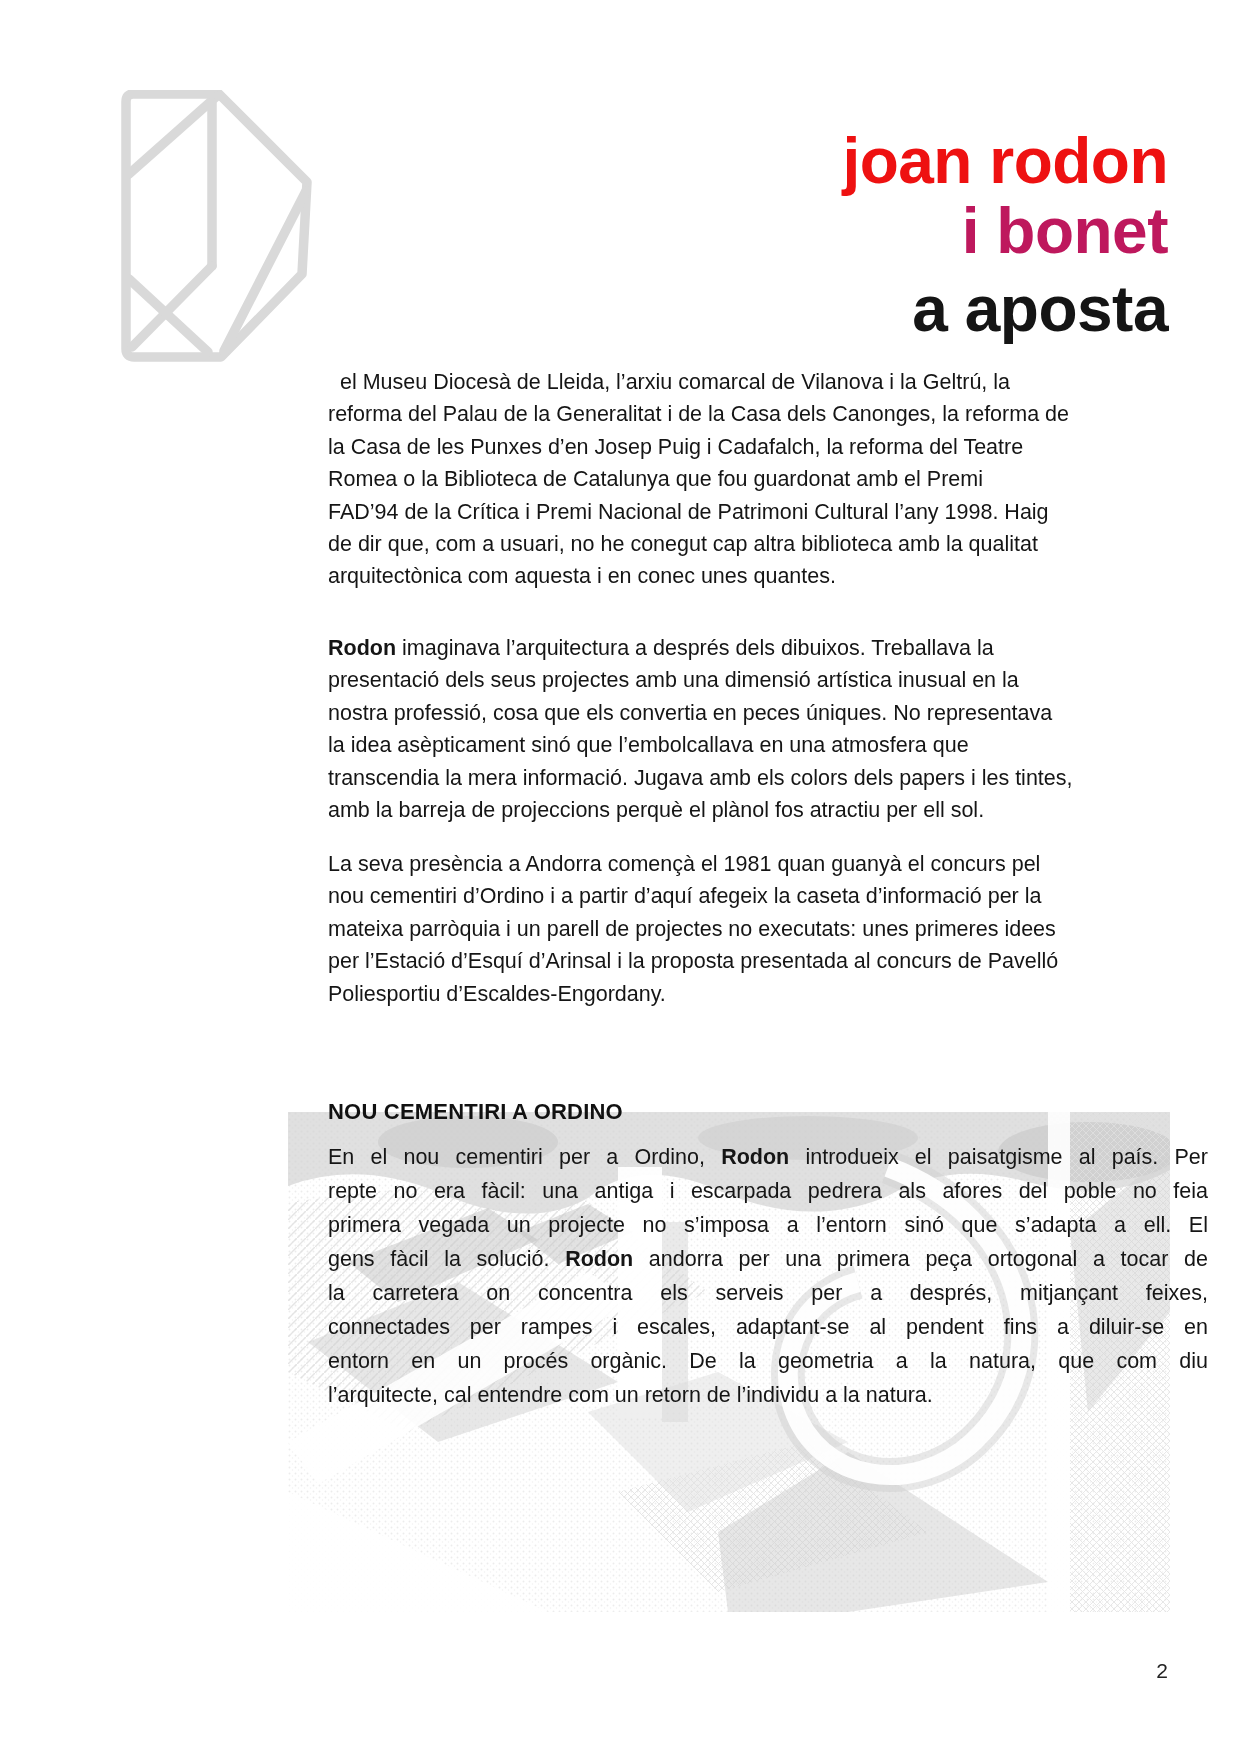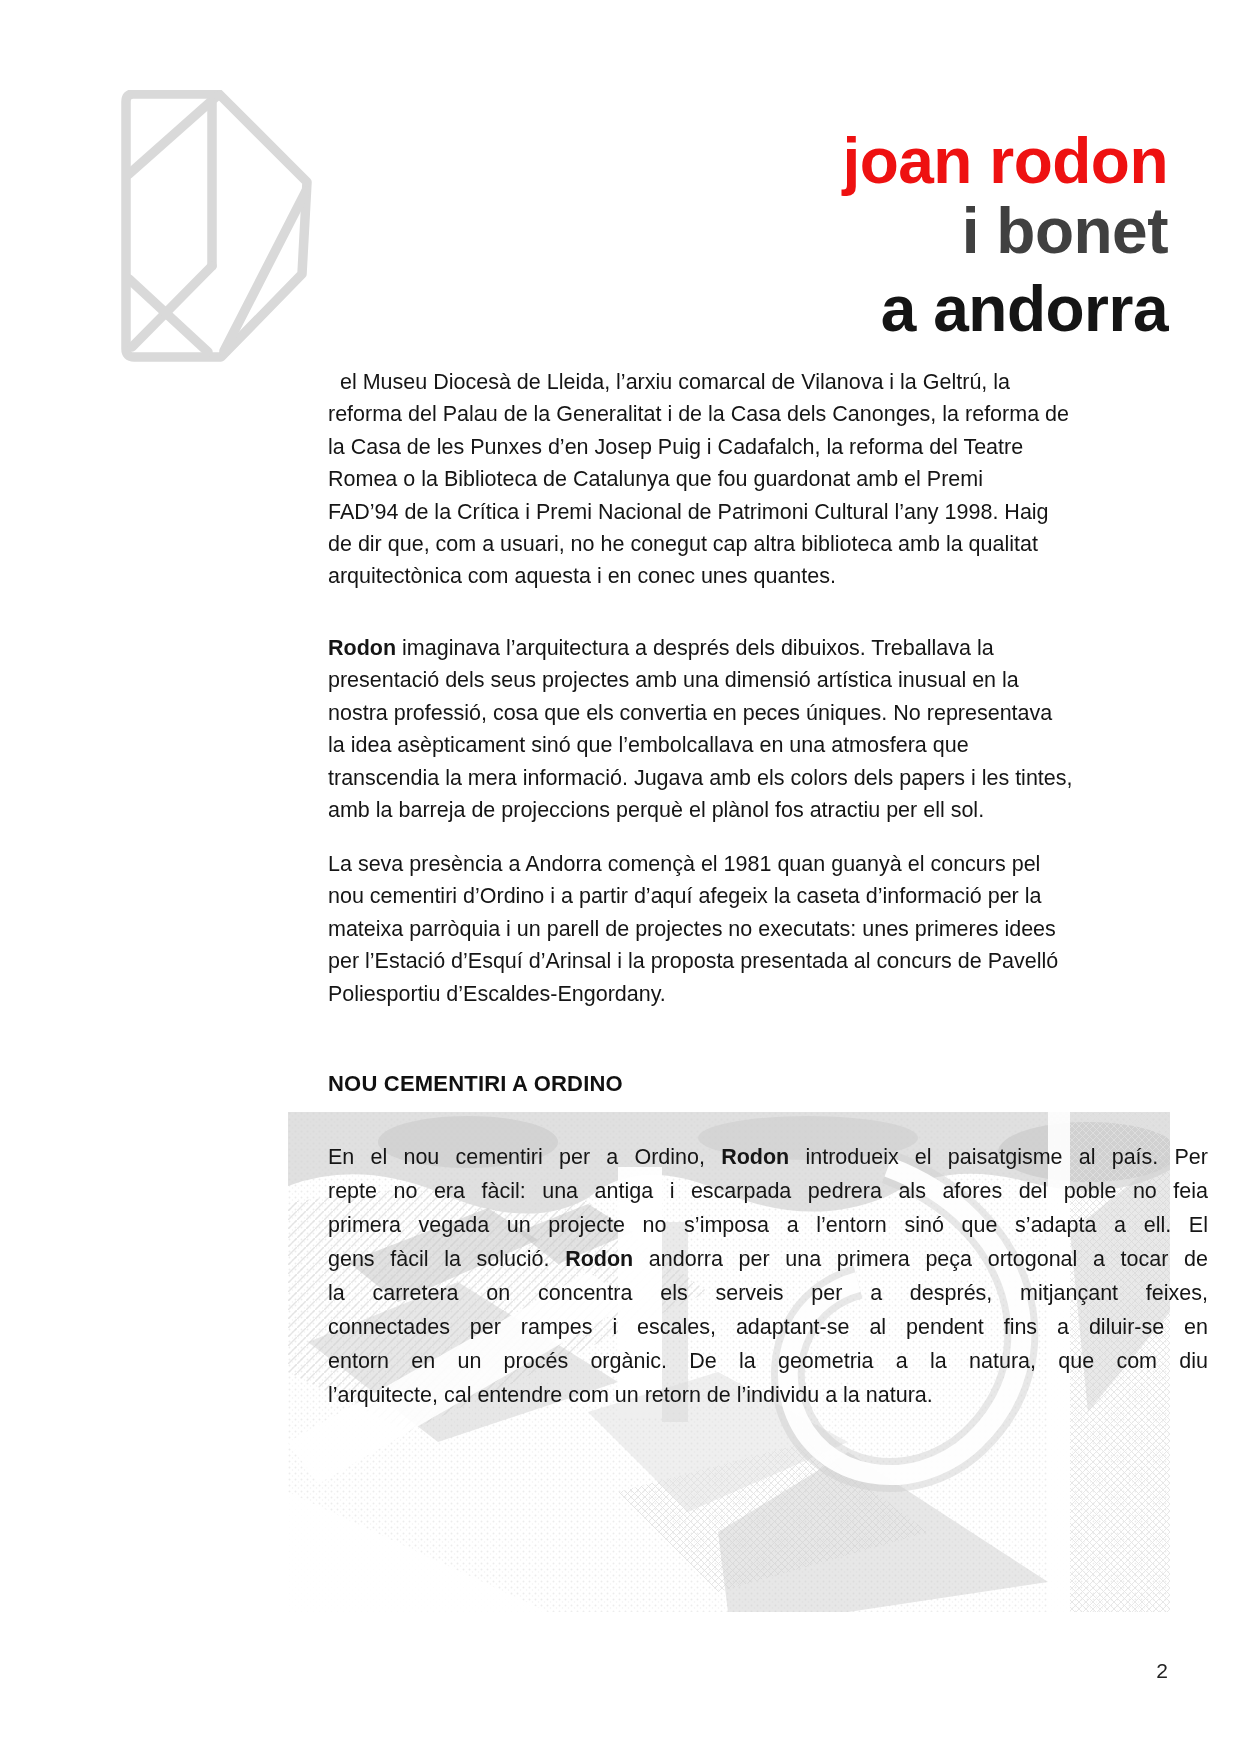--- a/index.html
+++ b/index.html
@@ -6,29 +6,29 @@
   .page{
     position:relative;width:1241px;height:1755px;background:#ffffff;
     font-family:"Liberation Sans","DejaVu Sans",sans-serif;overflow:hidden;
   }
   
   .logo{position:absolute;left:120px;top:90px;}
   
   .title-line{position:absolute;right:73px;line-height:1;font-weight:bold;
     font-size:64px;letter-spacing:-0.5px;white-space:nowrap;}
   #title1{top:129px;color:#ee1111;text-align:right;}
-  #title2{top:199px;color:#404040;}
+  #title2{top:199px;color:#be185d;}
   #title3{top:277px;color:#151515;}
   
   .p{position:absolute;left:288px;width:880px;font-size:21.5px;
      line-height:32.4px;color:#151515;}
   .ln{white-space:nowrap;}
   #p1{top:366px;} #p2{top:632px;} #p3{top:848px;}
   #p1 .ln.first{text-indent:12px;}
-  .heading{position:absolute;left:288px;top:1071px;font-size:22px;
+  .heading{position:absolute;left:288px;top:1099px;font-size:22px;
      font-weight:bold;color:#111;letter-spacing:0.2px;white-space:nowrap;}
   #p4{top:1140px;line-height:34px;}
   #p4 .ln{text-align:justify;text-align-last:justify;}
   #p4 .ln.last{text-align-last:left;}
   .b{font-weight:bold;}
   
   .photo{position:absolute;left:288px;top:1112px;width:882px;height:500px;
      opacity:0.5;z-index:0;}
   .p,.heading{z-index:2;margin-left:40px;}
   .pagenum{position:absolute;right:73px;top:1658px;font-size:21px;
@@ -45,21 +45,21 @@
       <path d="M 97 6 L 9 84"></path>
       <path d="M 92 13 L 92 176"></path>
       <path d="M 92 176 L 12 257"></path>
       <path d="M 9 189 L 88 262"></path>
       <path d="M 186 101 L 104 261"></path>
     </g>
   </svg>
 
   <div class="title-line" id="title1">joan rodon</div>
   <div class="title-line" id="title2">i bonet</div>
-  <div class="title-line" id="title3">a andorra</div>
+  <div class="title-line" id="title3">a aposta</div>
 
   <svg class="photo" viewBox="0 0 882 500" preserveAspectRatio="none">
     <defs>
       <pattern id="spk" width="6" height="6" patternUnits="userSpaceOnUse">
         <circle cx="1.5" cy="1.5" r="1" fill="#b9b9b9"></circle>
         <circle cx="4.5" cy="4" r="0.8" fill="#d2d2d2"></circle>
       </pattern>
       <pattern id="hat" width="9" height="9" patternUnits="userSpaceOnUse">
         <path d="M0 9 L9 0" stroke="#bfbfbf" stroke-width="1.5"></path>
       </pattern>

